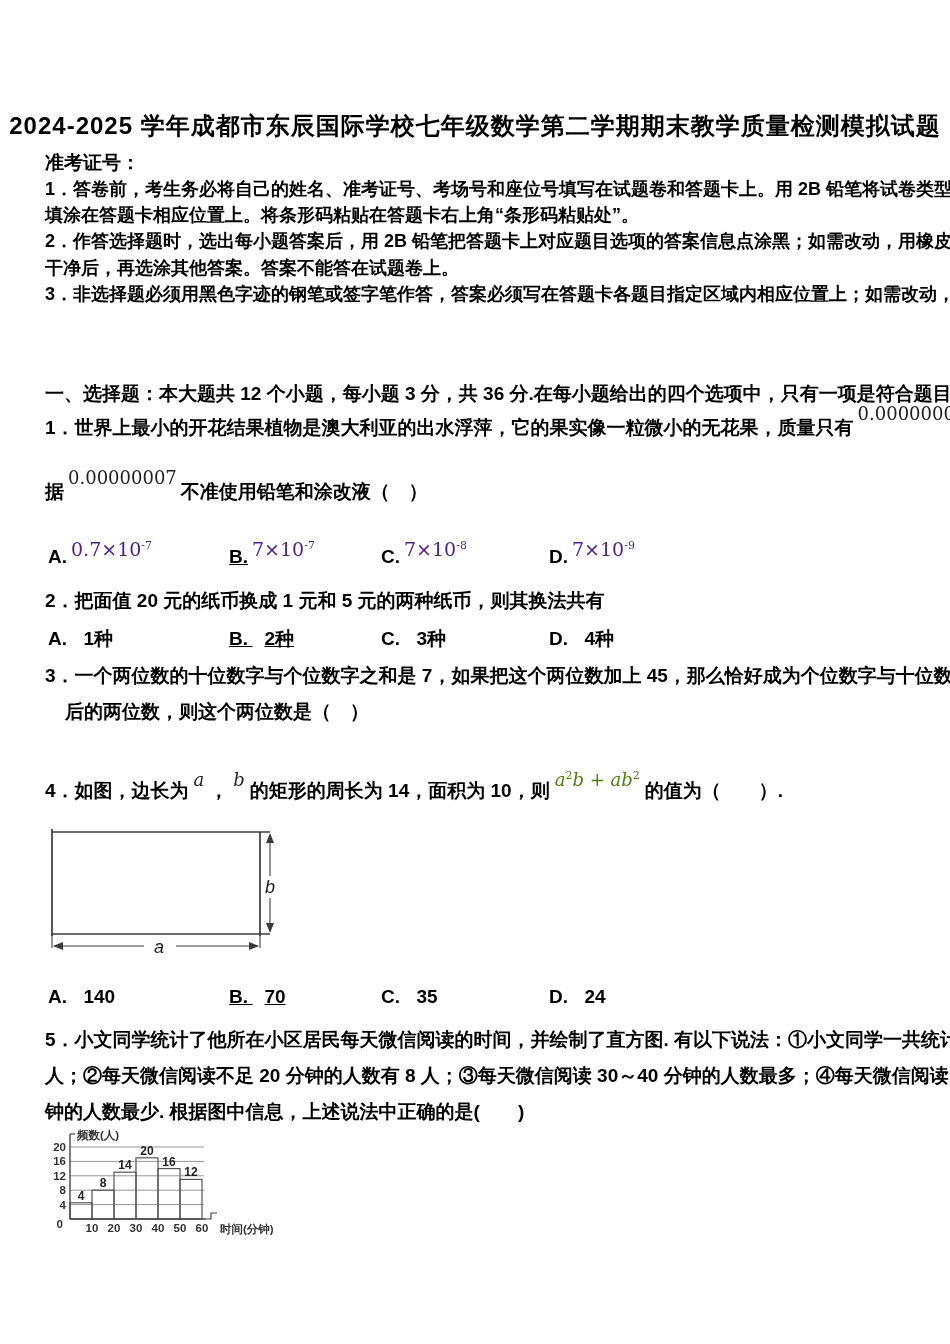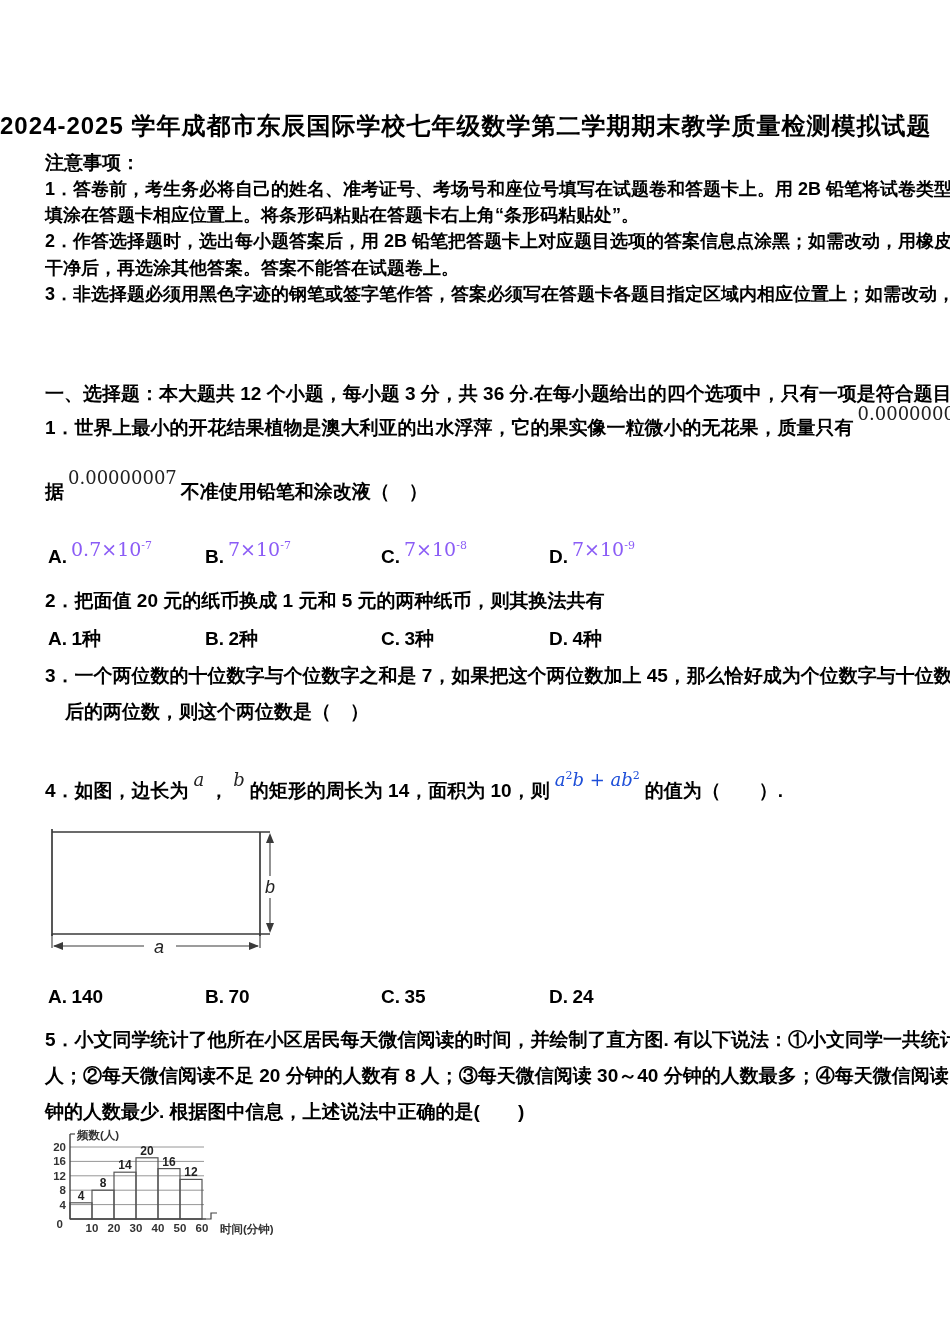--- a/index.html
+++ b/index.html
@@ -2,21 +2,21 @@
 <html><head>
 <meta charset="utf-8">
 <style>
   html,body { margin:0; padding:0; background:#fff; }
   .page {
     position:relative; width:950px; height:1344px; background:#ffffff;
     font-family:"Liberation Sans", sans-serif; color:#000; overflow:hidden;
   }
   .abs { position:absolute; }
   .title {
-    left:0; right:0; top:110px; text-align:left;
+    left:0; right:0; top:110px; text-align:center;
     font-size:24px; font-weight:800; letter-spacing:1px; white-space:nowrap;
   }
   .notes-heading { left:45px; top:150px; font-size:19px; font-weight:700; }
   .notes-body { left:45px; top:176px; width:870px; font-size:18px; font-weight:600; line-height:26.2px; }
   .notes-body div { white-space:nowrap; }
   .section-header { left:45px; top:381px; font-size:19px; font-weight:700; white-space:nowrap; }
   .qline { left:45px; font-size:19px; font-weight:600; white-space:nowrap; }
   .q5block { left:45px; top:1022px; font-size:19px; font-weight:600; line-height:36.2px; }
   .q5block div { white-space:nowrap; }
   
@@ -25,46 +25,46 @@
     font-family:"DejaVu Serif", serif; font-weight:400; font-size:18px; color:#222;
     padding:0 4px;
   }
   .rvar {
     display:inline-block; transform:translateY(-11px);
     font-family:"DejaVu Serif", serif; font-style:italic; font-weight:400; font-size:18px; color:#222;
     padding:0 5px;
   }
   .rexpr {
     display:inline-block; transform:translateY(-11px);
-    font-family:"DejaVu Serif", serif; font-style:italic; font-weight:400; font-size:18px; color:#1d4ed8;
+    font-family:"DejaVu Serif", serif; font-style:italic; font-weight:400; font-size:18px; color:#4d7c0f;
     padding:0 5px;
   }
   .rexpr sup, .mexp sup { font-size:11px; font-style:normal; }
   
   .optrow { left:45px; width:870px; height:30px; }
   .optrow .opt { position:absolute; top:0; white-space:nowrap; }
-  .opt.c0 { left:3px; } .opt.c1 { left:160px; } .opt.c2 { left:336px; } .opt.c3 { left:504px; }
+  .opt.c0 { left:3px; } .opt.c1 { left:184px;text-decoration:underline; } .opt.c2 { left:336px; } .opt.c3 { left:504px; }
   .opt .letter { font-size:19px; font-weight:700; }
-  .opt .otext  { font-size:19px; font-weight:600; }
+  .opt .otext  { font-size:19px; font-weight:600;margin-left:12px; }
   .mexp {
     display:inline-block; transform:translateY(-7px);
-    font-family:"DejaVu Serif", serif; font-weight:400; font-size:19px; color:#8b5cf6; padding-left:4px;
+    font-family:"DejaVu Serif", serif; font-weight:400; font-size:19px; color:#4c1d95; padding-left:4px;
   }
   .fig { left:48px; top:824px; }
   .hist { left:28px; top:1122px; }
   svg text { font-family:"Liberation Sans", sans-serif; }
 </style>
 </head>
 <body>
 
 <div class="page">
 
   <div class="abs title">2024-2025 学年成都市东辰国际学校七年级数学第二学期期末教学质量检测模拟试题</div>
 
-  <div class="abs notes-heading">注意事项：</div>
+  <div class="abs notes-heading">准考证号：</div>
 
   <div class="abs notes-body">
     <div>1．答卷前，考生务必将自己的姓名、准考证号、考场号和座位号填写在试题卷和答题卡上。用 2B 铅笔将试卷类型（B）</div>
     <div>填涂在答题卡相应位置上。将条形码粘贴在答题卡右上角“条形码粘贴处”。</div>
     <div>2．作答选择题时，选出每小题答案后，用 2B 铅笔把答题卡上对应题目选项的答案信息点涂黑；如需改动，用橡皮擦</div>
     <div>干净后，再选涂其他答案。答案不能答在试题卷上。</div>
     <div>3．非选择题必须用黑色字迹的钢笔或签字笔作答，答案必须写在答题卡各题目指定区域内相应位置上；如需改动，</div>
   </div>
 
   <div class="abs section-header">一、选择题：本大题共 12 个小题，每小题 3 分，共 36 分.在每小题给出的四个选项中，只有一项是符合题目要求的.</div>

